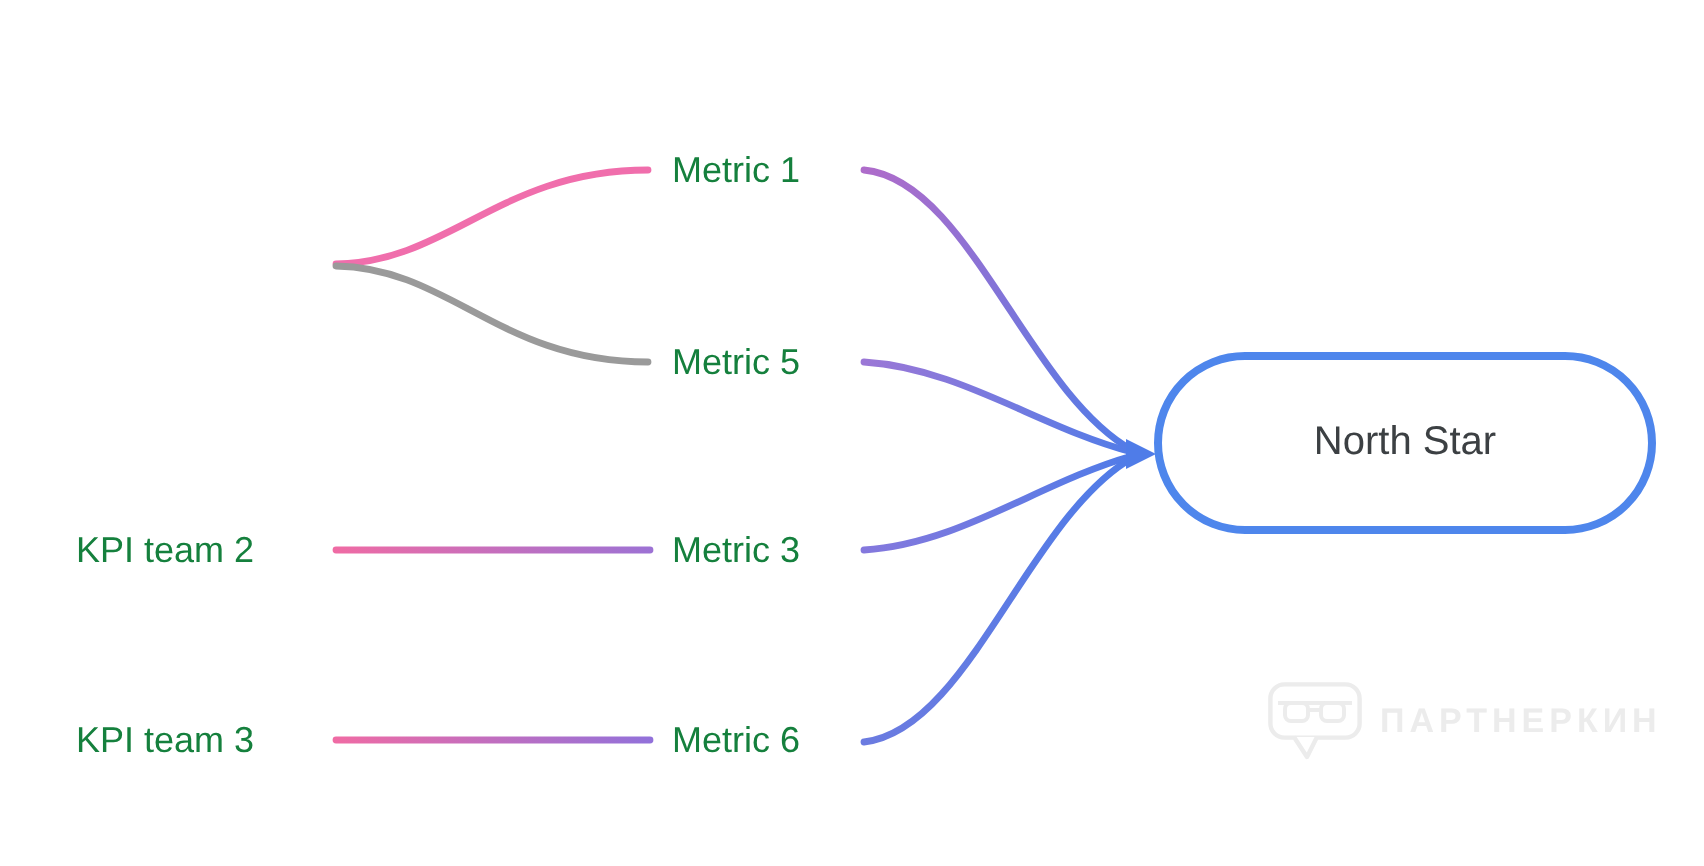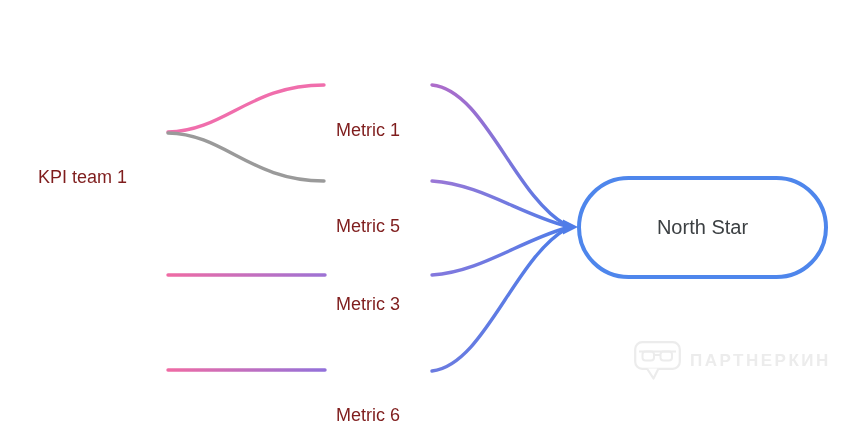--- a/index.html
+++ b/index.html
@@ -8,28 +8,27 @@
     width:852px;height:433px;
     background:#ffffff;
     font-family:"Liberation Sans", sans-serif;
     overflow:hidden;
   }
   .edges{position:absolute;left:0;top:0;width:852px;height:433px;}
   .label{
     position:absolute;
     font-size:18px;
     line-height:22px;
-    color:#7f1d1d;
+    color:#15803d;
     white-space:nowrap;
-    margin-top:45px;
   }
   .north-star{
     position:absolute;
     left:577px;top:176px;
-    width:251px;height:103px;
+    width:251px;height:91px;
     box-sizing:border-box;
     border:4px solid #4e86ec;
     border-radius:52px;
     background:#ffffff;
     display:flex;align-items:center;justify-content:center;
     font-size:20px;
     color:#3c4043;
   }
   .watermark{
     position:absolute;
@@ -83,25 +82,26 @@
     <path d="M 168 370 L 325 370" fill="none" stroke="url(#gK3)" stroke-width="3.4" stroke-linecap="round"></path>
 
     <path d="M 432 85 C 484 90, 514 196, 566 225" fill="none" stroke="url(#gM1)" stroke-width="3.4" stroke-linecap="round"></path>
     <path d="M 432 181 C 480 184, 520 214, 566 226" fill="none" stroke="url(#gM2)" stroke-width="3.4" stroke-linecap="round"></path>
     <path d="M 432 275 C 480 272, 520 241, 566 228" fill="none" stroke="url(#gM3)" stroke-width="3.4" stroke-linecap="round"></path>
     <path d="M 432 371 C 484 365, 514 259, 566 229" fill="none" stroke="url(#gM4)" stroke-width="3.4" stroke-linecap="round"></path>
 
     <polygon points="578,227 563,219.5 563,234.5" fill="#4f7ce8"></polygon>
   </svg>
 
-  <div class="label" style="left:38px;top:121px">KPI team 1</div>
+  <div class="label" style="left:38px;top:264px">KPI team 2</div>
+  <div class="label" style="left:38px;top:359px">KPI team 3</div>
 
   <div class="label" style="left:336px;top:74px">Metric 1</div>
   <div class="label" style="left:336px;top:170px">Metric 5</div>
-  <div class="label" style="left:336px;top:248px">Metric 3</div>
+  <div class="label" style="left:336px;top:264px">Metric 3</div>
   <div class="label" style="left:336px;top:359px">Metric 6</div>
 
   <div class="north-star">
     <span>North Star</span>
   </div>
 
   <div class="watermark">
     <svg width="47" height="40" viewBox="0 0 47 40">
       <rect x="1.2" y="1.2" width="44.6" height="26.6" rx="7" fill="none" stroke="#ececec" stroke-width="2.2"></rect>
       <path d="M 13 27.5 L 19.5 37.5 L 24.5 27.5" fill="#ffffff" stroke="#ececec" stroke-width="2.2" stroke-linejoin="round"></path>

